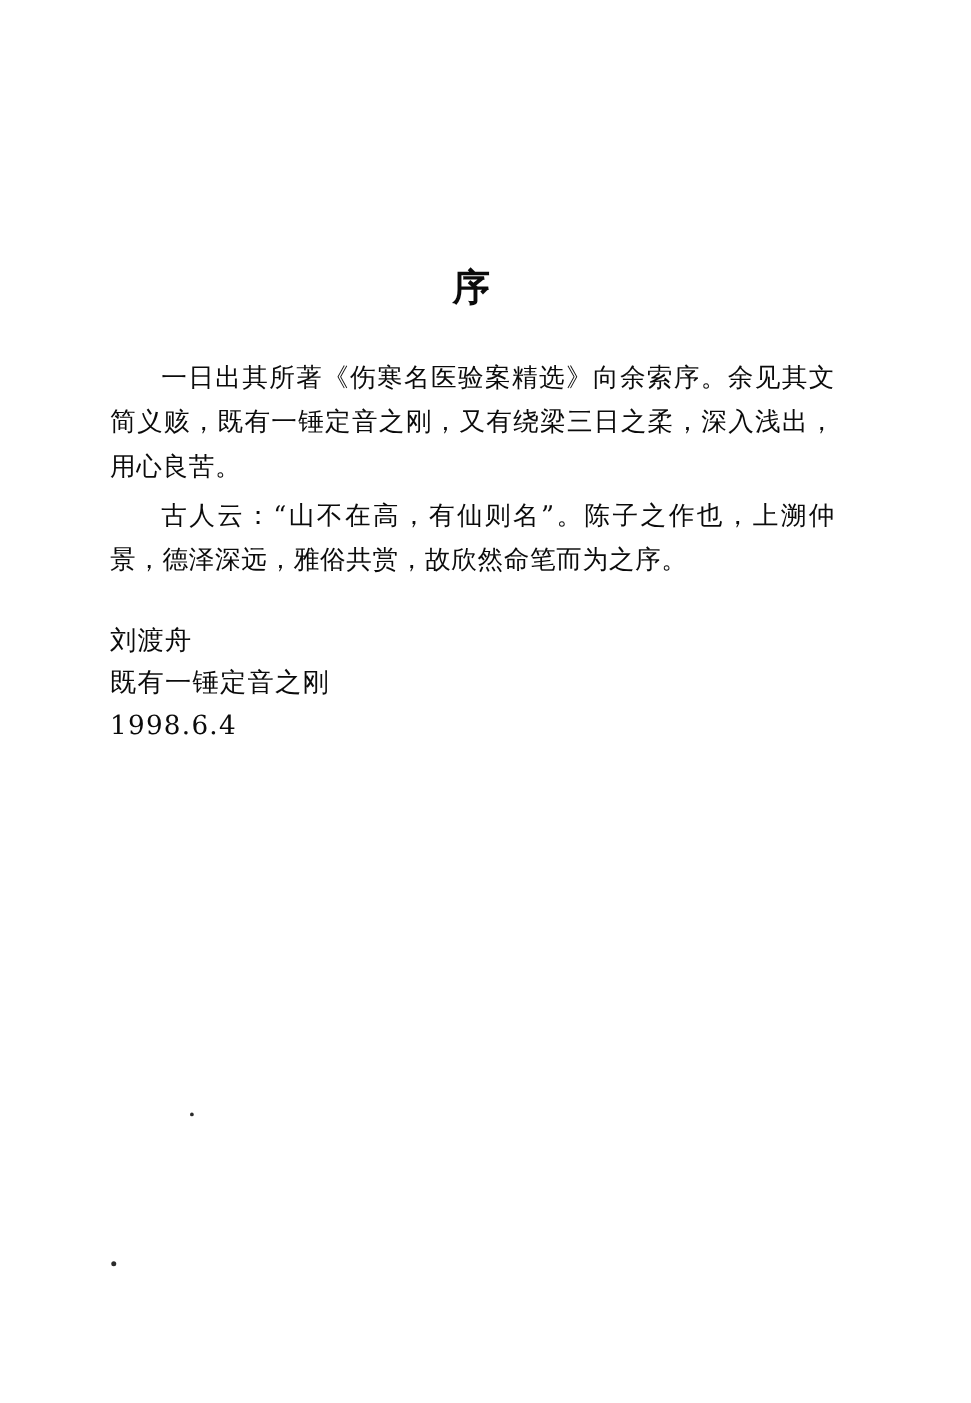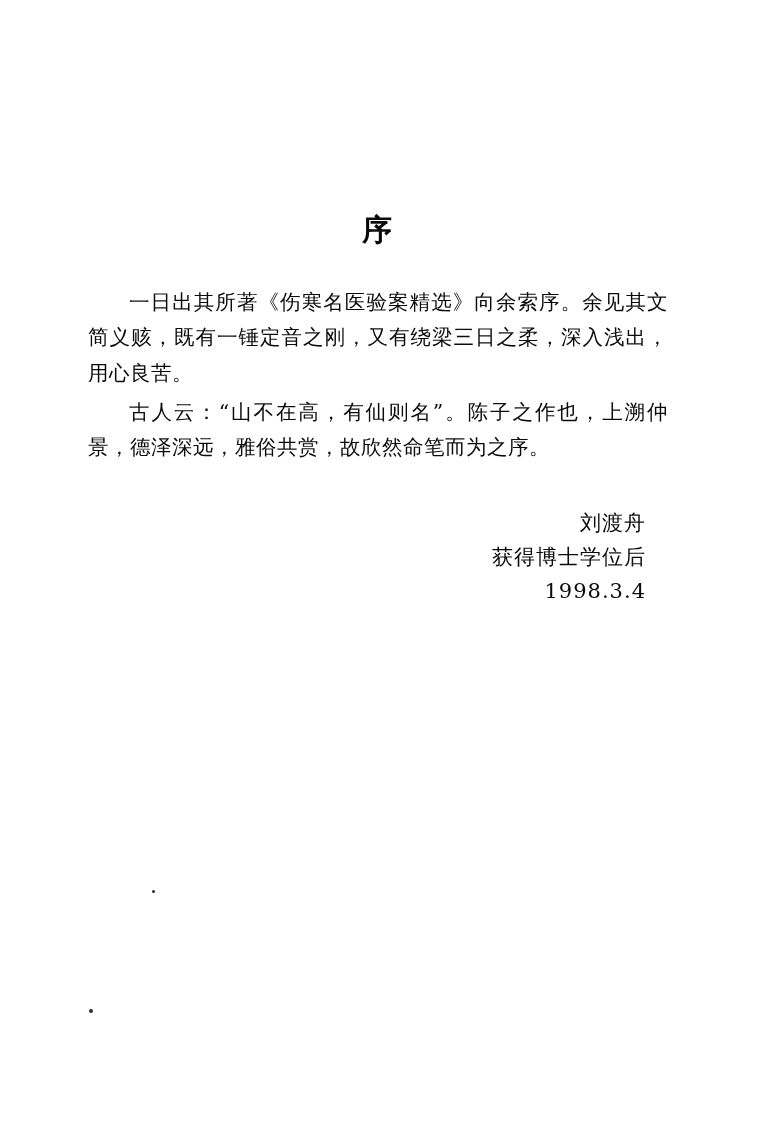--- a/index.html
+++ b/index.html
@@ -40,22 +40,21 @@
     font-size: 20.5px;
     line-height: 1.72;
     text-align: justify;
     text-justify: inter-ideograph;
     margin: 0 0 4px 0;
     text-indent: 2em;
     letter-spacing: 0.5px;
     font-family: "DejaVu Serif", "Liberation Serif", serif;
   }
   .signature {
-    margin-top: 41px;
-    text-align: right;
+    margin-top: 30px;
     padding-right: 22px;
   }
   .sig-line {
     font-size: 21px;
     line-height: 1.62;
     letter-spacing: 1px;
   }
   .sig-date {
     font-size: 21px;
     line-height: 1.62;
@@ -76,21 +75,21 @@
 <div class="page">
   <div class="content">
 
     <h1 class="doc-title">序</h1>
 
     <p class="para">一日出其所著《伤寒名医验案精选》向余索序。余见其文简义赅，既有一锤定音之刚，又有绕梁三日之柔，深入浅出，用心良苦。</p>
     <p class="para">古人云：“山不在高，有仙则名”。陈子之作也，上溯仲景，德泽深远，雅俗共赏，故欣然命笔而为之序。</p>
 
     <div class="signature">
       <div class="sig-line">刘渡舟</div>
-      <div class="sig-line">获得博士学位后</div>
-      <div class="sig-date">1998.3.4</div>
+      <div class="sig-line">既有一锤定音之刚</div>
+      <div class="sig-date">1998.6.4</div>
     </div>
 
   </div>
 
   <span class="speck speck-a"></span>
   <span class="speck speck-b"></span>
 </div>
 
 </body></html>

